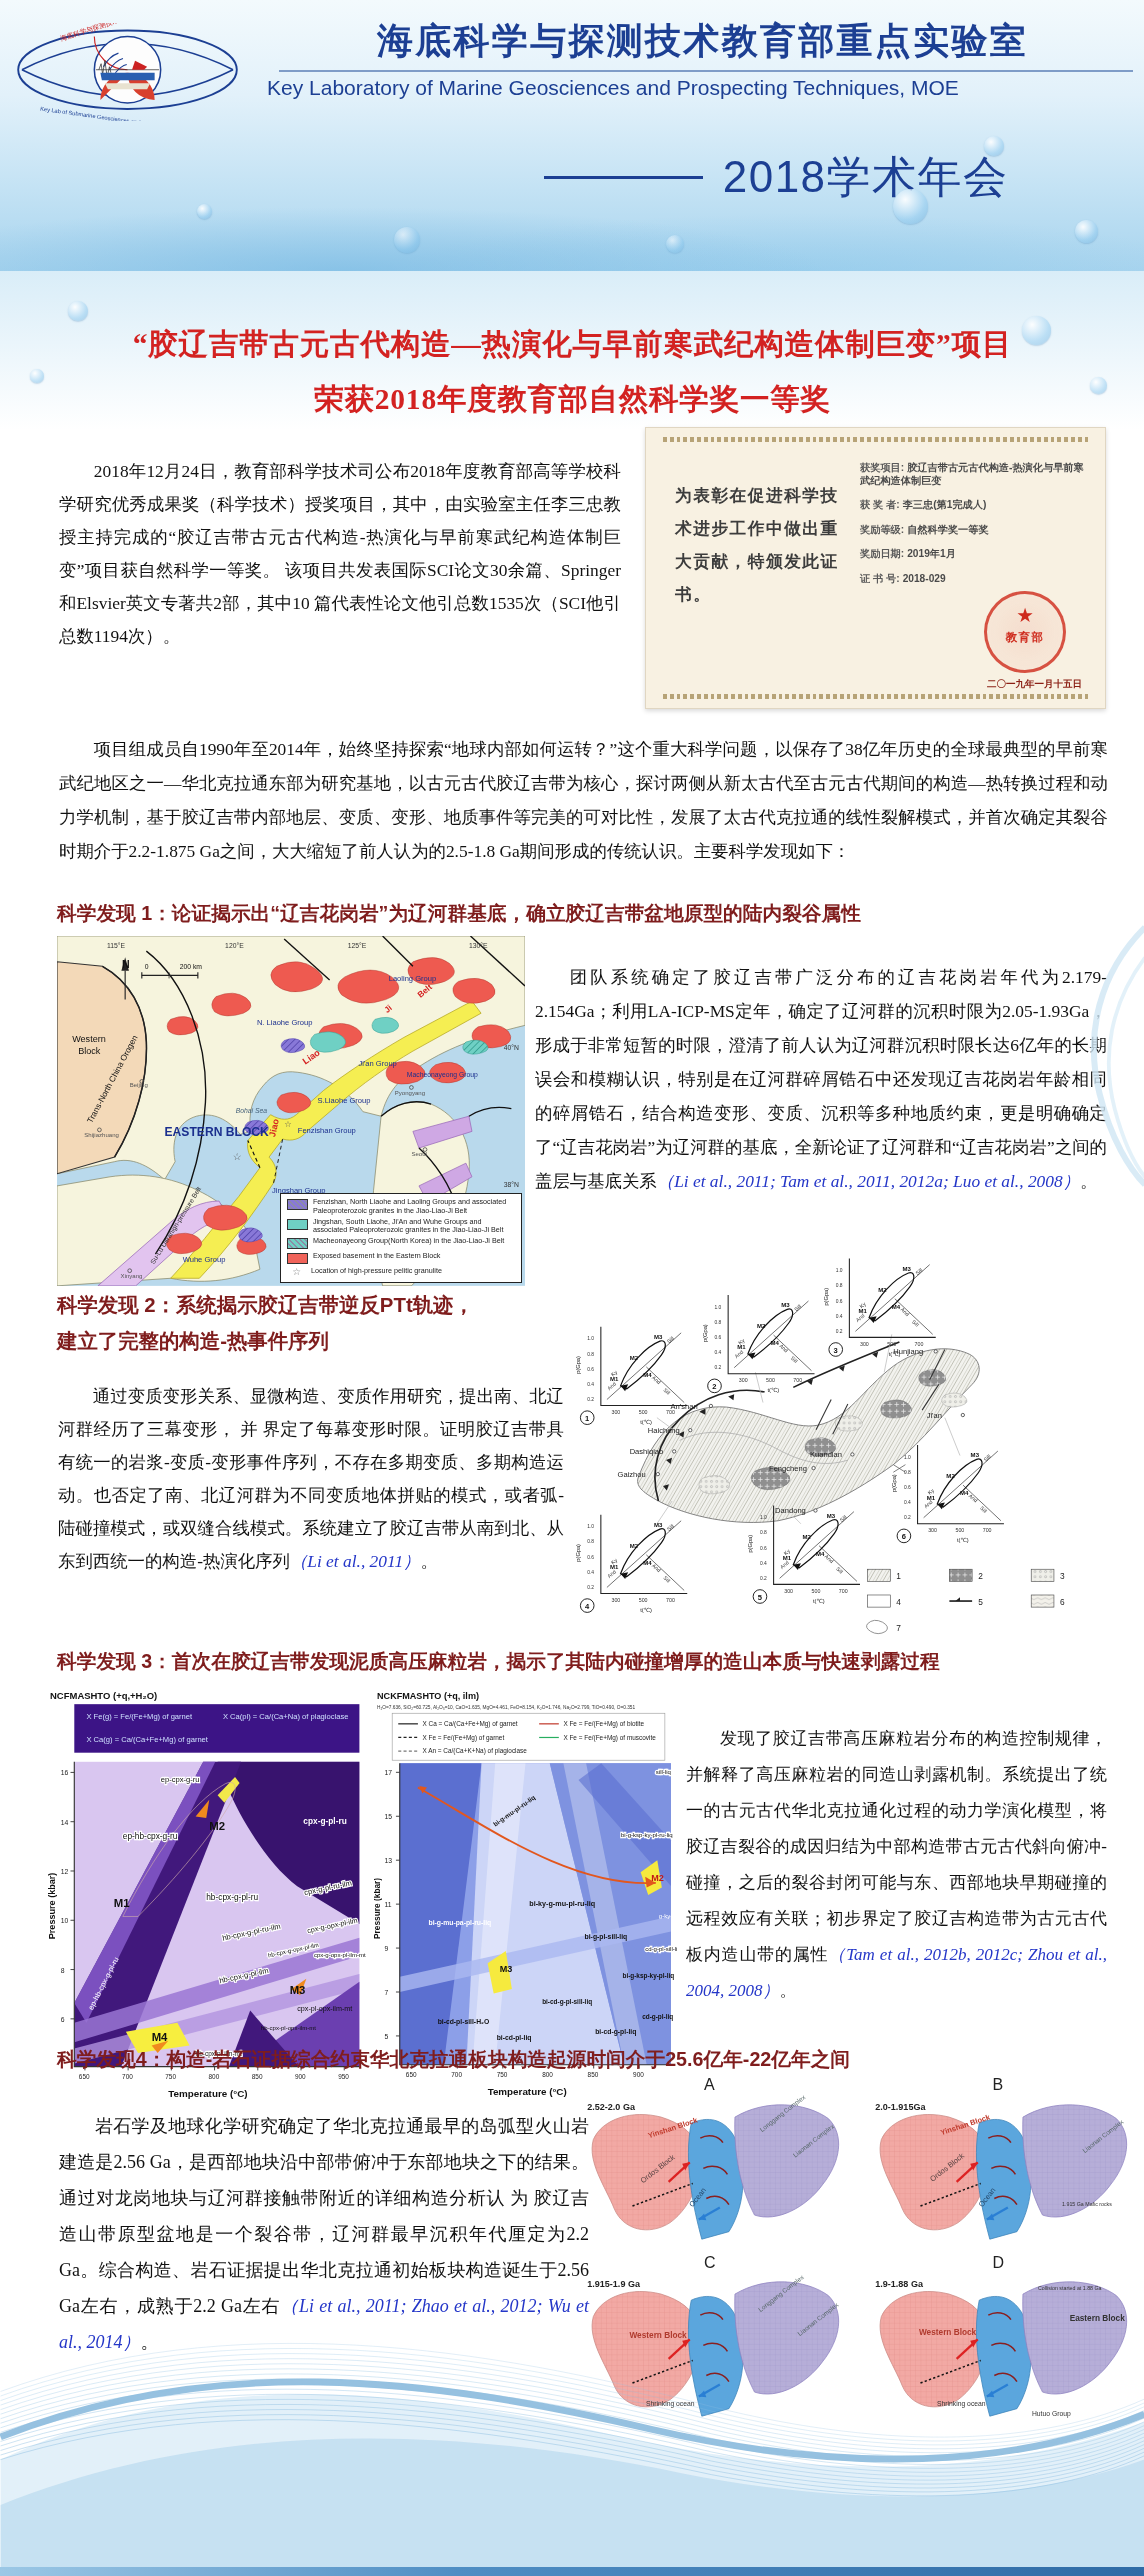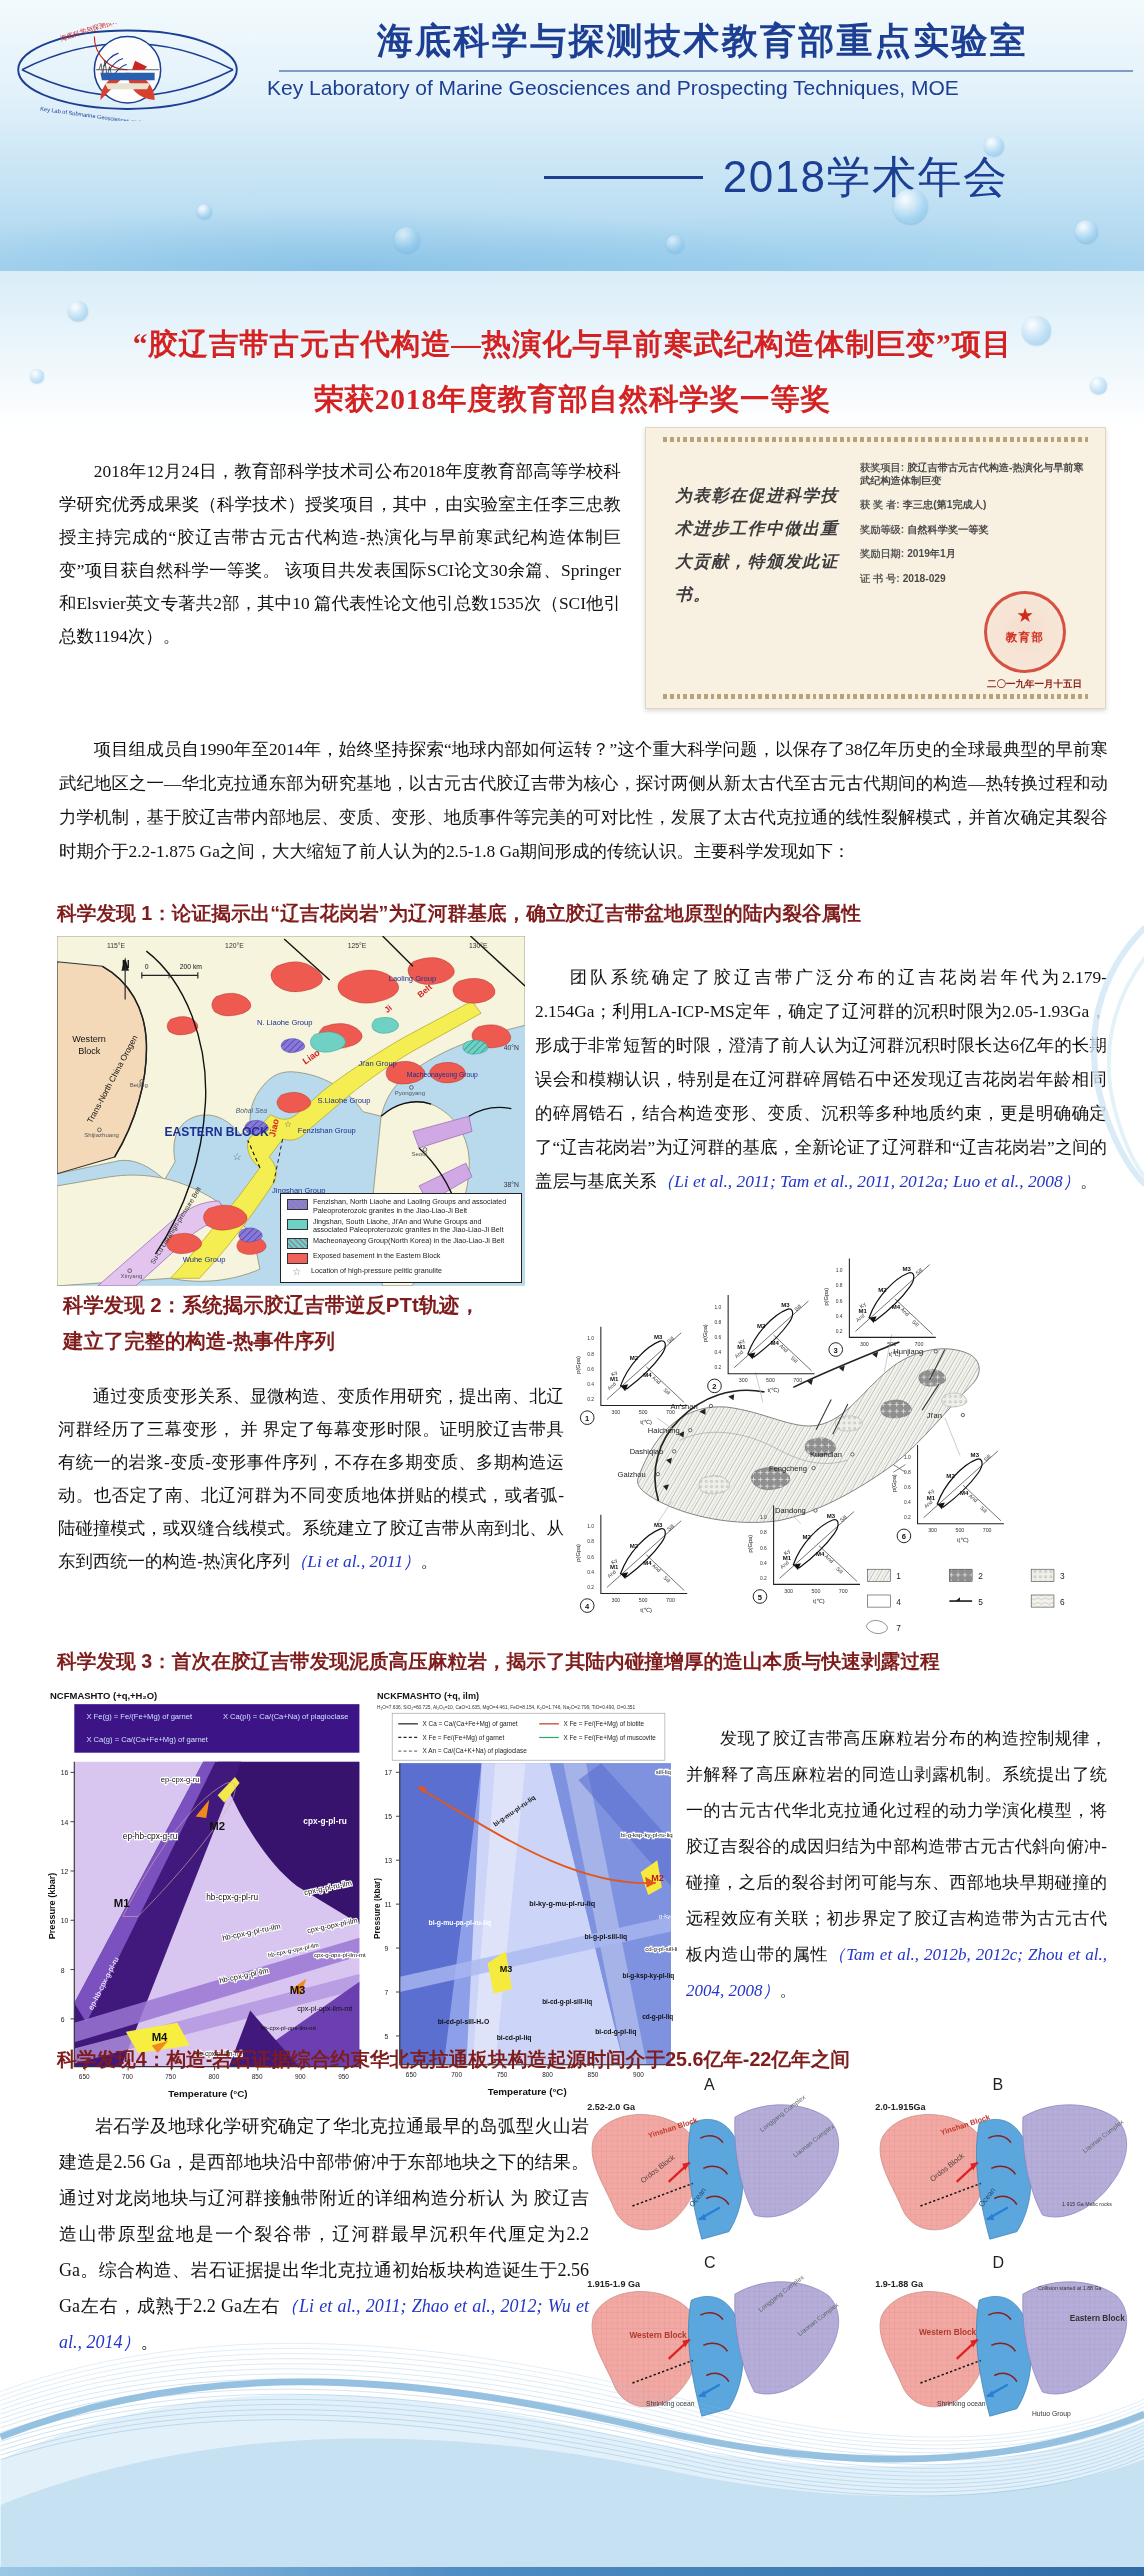--- a/index.html
+++ b/index.html
@@ -38,31 +38,31 @@
   .overview{left:59px;top:715px;width:1049px;font-size:17.4px;line-height:34px;}
   .f1text{left:535px;top:943px;width:572px;font-size:17.4px;line-height:34px;}
   .f2text{left:58px;top:1363px;width:506px;font-size:17.4px;line-height:33px;}
   .f3text{left:686px;top:1704px;width:421px;font-size:17px;line-height:36px;}
   .f4text{left:59px;top:2090px;width:530px;font-size:18px;line-height:36px;}
   .ref{color:#2436c8;font-style:italic;}
   
   .find-h{position:absolute;font-family:"Liberation Sans","DejaVu Sans",sans-serif;
     font-weight:bold;color:#7f1d1d;font-size:19.7px;}
   .h1{left:57px;top:900px;width:1060px;}
-  .h2{left:57px;top:1287px;width:522px;line-height:36px;font-size:20.4px;margin-left:6px;}
+  .h2{left:57px;top:1287px;width:522px;line-height:36px;font-size:20.4px;}
   .h3{left:57px;top:1648px;width:1068px;}
   .h4{left:57px;top:2046px;width:1068px;}
   
   .certificate{position:absolute;left:645px;top:427px;width:459px;height:280px;
     background:#f8f1e2;border:0.8px solid #e0d6c2;box-shadow:0 1.5px 4.5px rgba(0,0,0,.15);}
   .cert-border{position:absolute;left:16.7px;right:16.7px;height:5.3px;
     background:repeating-linear-gradient(90deg,#b7a377 0 3.8px,transparent 3.8px 6.8px);}
   .cb-top{top:9px;} .cb-bottom{bottom:9px;}
   .cert-left{position:absolute;left:29px;top:51px;width:165px;font-size:16.7px;font-weight:bold;
-    color:#3c3c3c;line-height:33px;letter-spacing:1.5px;font-style:italic;}
+    color:#3c3c3c;line-height:33px;letter-spacing:1.5px;}
   .cert-fields{position:absolute;left:214px;top:33px;width:227px;
     font-family:"Liberation Sans","DejaVu Sans",sans-serif;font-size:10.2px;color:#4a4a4a;}
   .cert-row{margin-bottom:11.4px;font-weight:bold;line-height:13px;}
   .cert-row .cl{color:#5a5a5a;margin-right:3px;}
   .seal{position:absolute;right:39px;bottom:35px;width:76px;height:76px;border-radius:50%;
     border:3px solid rgba(206,42,28,.8);color:#ce2a1c;text-align:center;
     font-family:"Liberation Sans","DejaVu Sans",sans-serif;
     background:radial-gradient(circle,rgba(230,80,60,.12),rgba(230,80,60,.03));}
   .seal .star{font-size:19.7px;line-height:30px;display:block;margin-top:6px;}
   .seal .stxt{font-size:11.4px;font-weight:bold;letter-spacing:1.5px;}

